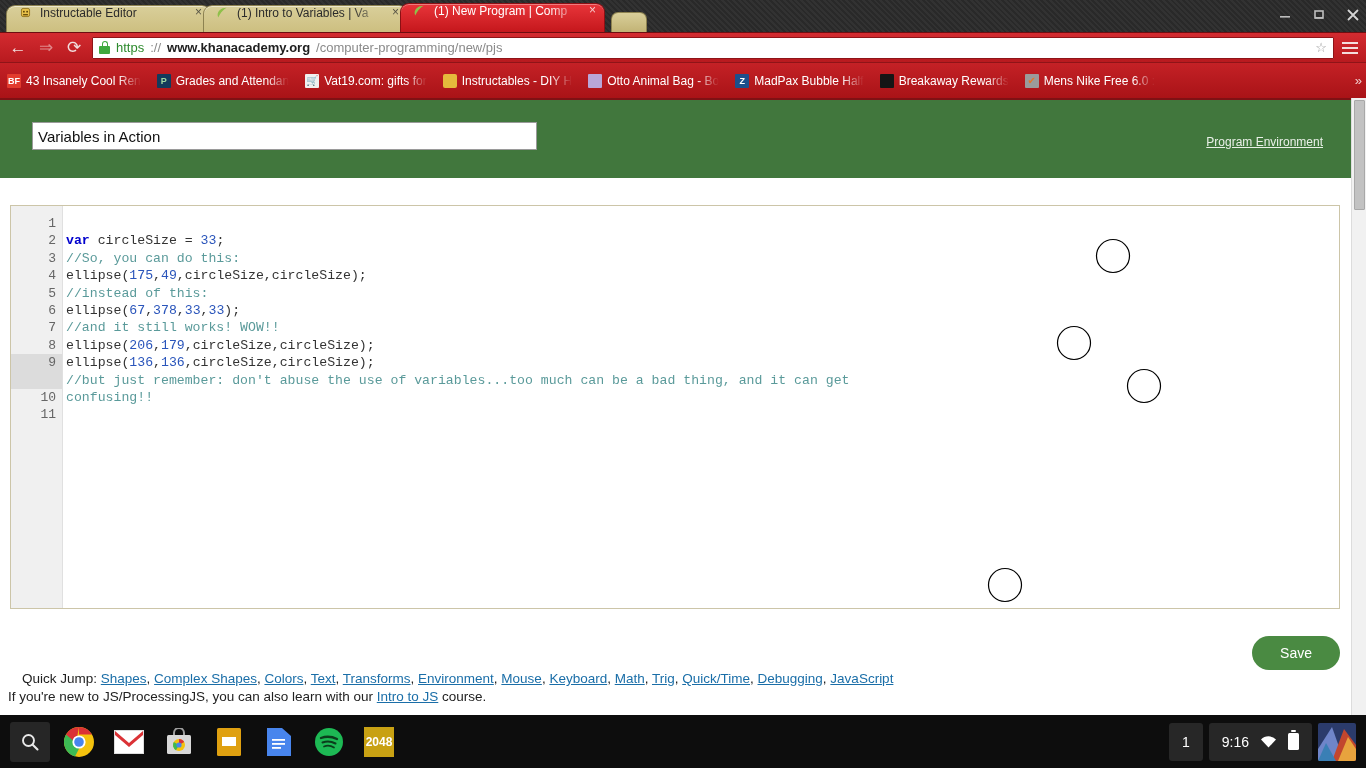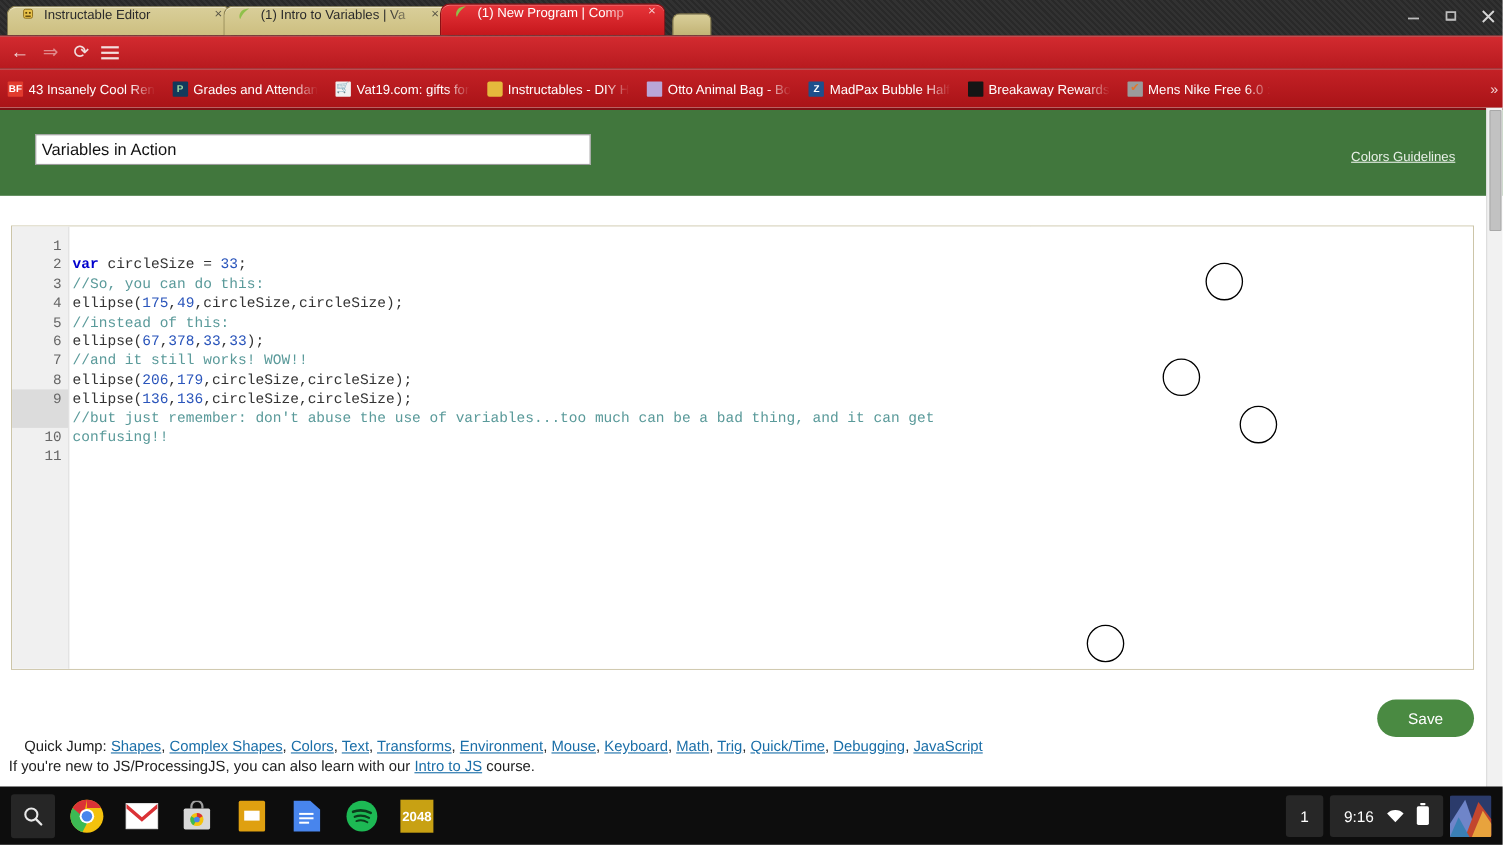--- a/index.html
+++ b/index.html
@@ -227,20 +227,31 @@
             <path d="M4 4 L14 14 M14 4 L4 14" stroke="#d4d4d4" stroke-width="1.8"></path>
           </svg>
       </div>
     </div>
   </div>
 
   <div class="navbar">
     <span class="navbtn">←</span>
     <span class="navbtn dim">⇒</span>
     <span class="navbtn">⟳</span>
+    <div class="omnibox">
+      <span class="lock">
+        <span class="shackle"></span>
+          <span class="body"></span>
+      </span>
+      <span class="url-scheme">https</span>
+        <span class="url-path">://</span>
+        <span class="url-host">www.khanacademy.org</span>
+        <span class="url-path">/computer-programming/new/pjs</span>
+      <span class="star">☆</span>
+    </div>
     <span class="menu-icon">
         <span></span>
         <span></span>
         <span></span>
       </span>
   </div>
 
   <div class="bookmarkbar">
     <div class="bm">
       <span class="bmicon" style="background:#e23b2e;color:#fff;font-size:9px;font-weight:bold;text-align:center;line-height:14px;">BF</span>
@@ -274,21 +285,21 @@
       <span class="bmicon" style="background:#9b9b9b;color:#e2762c;font-size:10px;text-align:center;line-height:14px;">✔</span>
       <span class="lbl">Mens Nike Free 6.0 :</span>
     </div>
     <span class="bm-chev">»</span>
   </div>
 
   <div class="page">
 
     <div class="ka-header">
       <input class="title-input" type="text" value="Variables in Action" style="">
-      <span class="guidelines">Colors Guidelines</span>
+      <span class="guidelines">Program Environment</span>
     </div>
 
     <div class="editor-wrap">
       <div class="code-pane">
         <div class="gutter">
           <span class="ln">1</span><br>
           <span class="ln">2</span><br>
           <span class="ln">3</span><br>
           <span class="ln">4</span><br>
           <span class="ln">5</span><br>

